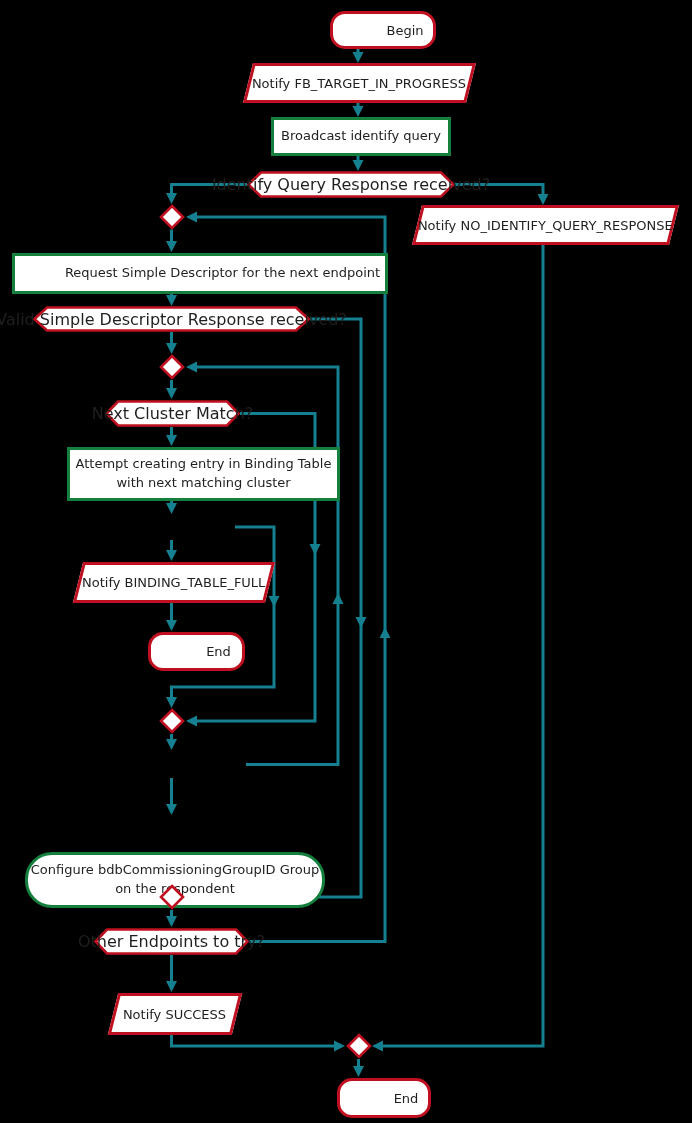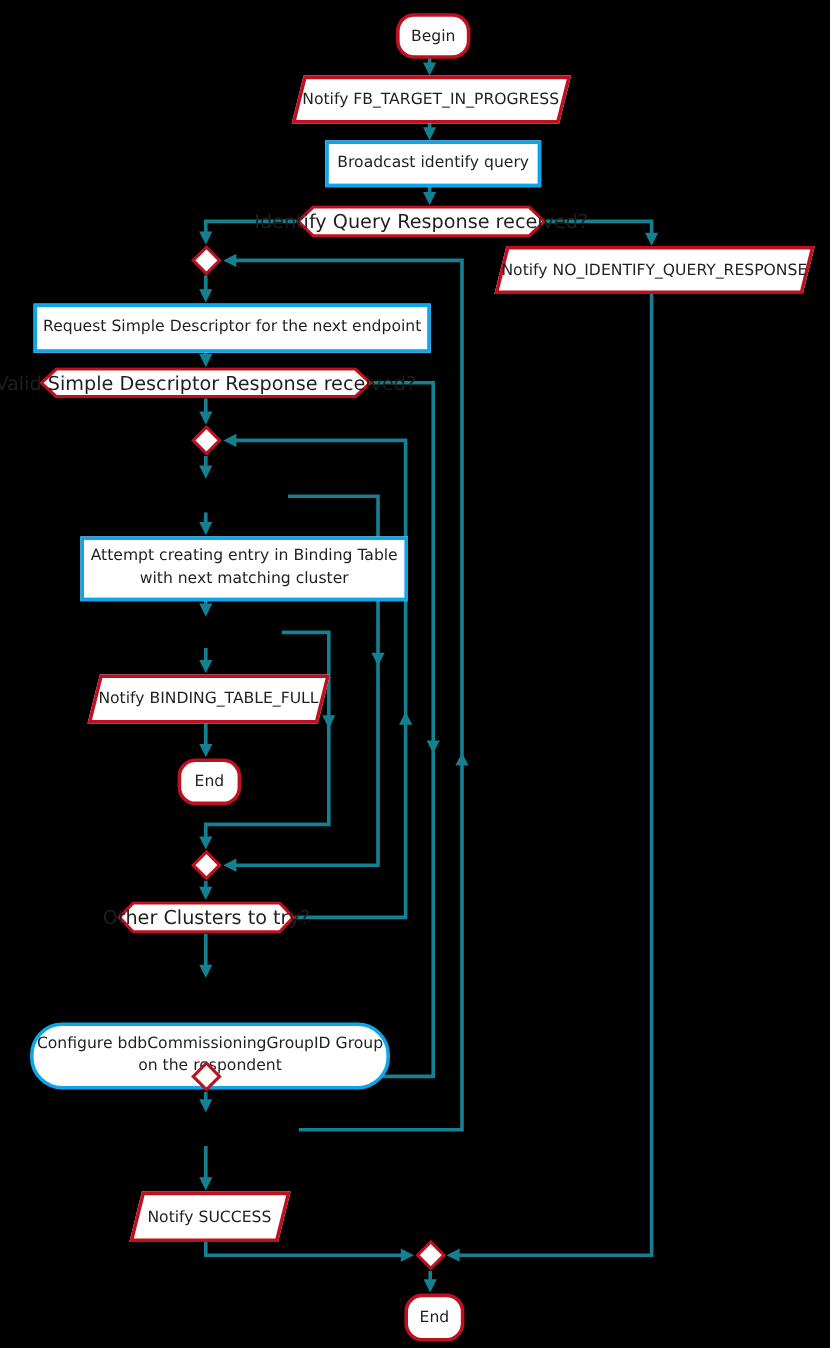--- a/index.html
+++ b/index.html
@@ -5,22 +5,22 @@
   html,body{margin:0;padding:0;background:#000;}
   .canvas{
     position:relative;width:692px;height:1123px;background:#000000;overflow:hidden;
     font-family:"DejaVu Sans", sans-serif;color:#1f1f1f;
   }
   .edge-layer{position:absolute;left:0;top:0;width:692px;height:1123px;z-index:1;}
   .edge-layer path{stroke:#15808f;stroke-width:3;fill:none;}
   .edge-layer polygon{fill:#15808f;stroke:none;}
   .node{position:absolute;z-index:2;display:flex;align-items:center;justify-content:center;
         text-align:center;background:#ffffff;}
-  .action{border:3px solid #0ea5e9;font-size:13px;white-space:pre-line;line-height:1.45;}
-  .terminal{border:3.5px solid #c01020;border-radius:15px;font-size:13px;}
+  .action{border:3px solid #15803d;font-size:13px;white-space:pre-line;line-height:1.45;}
+  .terminal{border:3.5px solid #c01020;border-radius:15px;font-size:13px;padding-left:44px;}
   .para{border:3px solid #c01020;transform:skewX(-14deg);font-size:13px;}
   .para .lbl{display:block;transform:skewX(14deg);white-space:nowrap;}
   .hexnode{position:absolute;z-index:2;background:transparent;}
   .hexnode svg{position:absolute;left:0;top:0;display:block;}
   .hexnode .lbl{position:absolute;left:0;top:0;right:0;bottom:0;display:flex;align-items:center;
         justify-content:center;font-size:16px;white-space:nowrap;z-index:3;}
   .diamond{position:absolute;z-index:2;}
   .hexpoly{fill:#ffffff;stroke:#c01020;stroke-width:2.6;}
   .diapoly{fill:#ffffff;stroke:#c01020;stroke-width:2.6;}
 </style>
@@ -163,37 +163,43 @@
   <div class="node para" style="left:417px;top:205px;width:251px;height:34px;">
     <span class="lbl">Notify NO_IDENTIFY_QUERY_RESPONSE</span>
   </div>
 
   <div class="diamond" style="left:158.5px;top:204px;">
     <svg width="26" height="26">
       <polygon class="diapoly" points="13,2 24,13 13,24 2,13"></polygon>
     </svg>
   </div>
 
-  <div class="node action" style="left:28px;top:253px;width:325px;height:35px;">
+  <div class="node action" style="left:12px;top:253px;width:325px;height:35px;padding-left:45px;">
     <span>Request Simple Descriptor for the next endpoint</span>
   </div>
 
   <div class="hexnode" style="left:33px;top:306px;width:277px;height:26px;">
     <svg width="277" height="26">
       <polygon class="hexpoly" points="1.5,13 14,1.5 263,1.5 275.5,13 263,24.5 14,24.5"></polygon>
     </svg>
     <span class="lbl">Valid Simple Descriptor Response received?</span>
   </div>
 
   <div class="diamond" style="left:158.5px;top:354px;">
     <svg width="26" height="26">
       <polygon class="diapoly" points="13,2 24,13 13,24 2,13"></polygon>
     </svg>
   </div>
 
+  <div class="hexnode" style="left:105px;top:400px;width:135px;height:27px;">
+    <svg width="135" height="27">
+      <polygon class="hexpoly" points="1.5,13.5 13,1.5 122,1.5 133.5,13.5 122,25.5 13,25.5"></polygon>
+    </svg>
+    <span class="lbl">Next Cluster Match?</span>
+  </div>
 
   <div class="node action" style="left:39px;top:447px;width:267px;height:48px;margin-left:28px;">
     <span>Attempt creating entry in Binding Table
 with next matching cluster</span>
   </div>
 
 
   <div class="node para" style="left:78px;top:562px;width:186px;height:35px;">
     <span class="lbl">Notify BINDING_TABLE_FULL</span>
   </div>
@@ -201,38 +207,38 @@
   <div class="node terminal" style="left:148px;top:632px;width:47px;height:33px;">
     <span>End</span>
   </div>
 
   <div class="diamond" style="left:158.5px;top:708px;">
     <svg width="26" height="26">
       <polygon class="diapoly" points="13,2 24,13 13,24 2,13"></polygon>
     </svg>
   </div>
 
-  <div class="hexnode" style="left:98px;top:751px;width:148px;height:27px;">
-    <svg width="148" height="27">
-      <polygon class="hexpoly" points="1.5,13.5 13,1.5 135,1.5 146.5,13.5 135,25.5 13,25.5"></polygon>
-    </svg>
-    <span class="lbl">Other Clusters to try?</span>
-  </div>
 
   <div class="node action" style="left:25px;top:852px;width:294px;height:50px;border-radius:27px;">
     <span>Configure bdbCommissioningGroupID Group
 on the respondent</span>
   </div>
 
   <div class="diamond" style="left:158.5px;top:884px;">
     <svg width="26" height="26">
       <polygon class="diapoly" points="13,2 24,13 13,24 2,13"></polygon>
     </svg>
   </div>
 
+  <div class="hexnode" style="left:94px;top:928px;width:155px;height:27px;">
+    <svg width="155" height="27">
+      <polygon class="hexpoly" points="1.5,13.5 13,1.5 142,1.5 153.5,13.5 142,25.5 13,25.5"></polygon>
+    </svg>
+    <span class="lbl">Other Endpoints to try?</span>
+  </div>
 
   <div class="node para" style="left:113px;top:993px;width:118px;height:36px;">
     <span class="lbl">Notify SUCCESS</span>
   </div>
 
   <div class="diamond" style="left:345.5px;top:1033px;">
     <svg width="26" height="26">
       <polygon class="diapoly" points="13,2 24,13 13,24 2,13"></polygon>
     </svg>
   </div>

